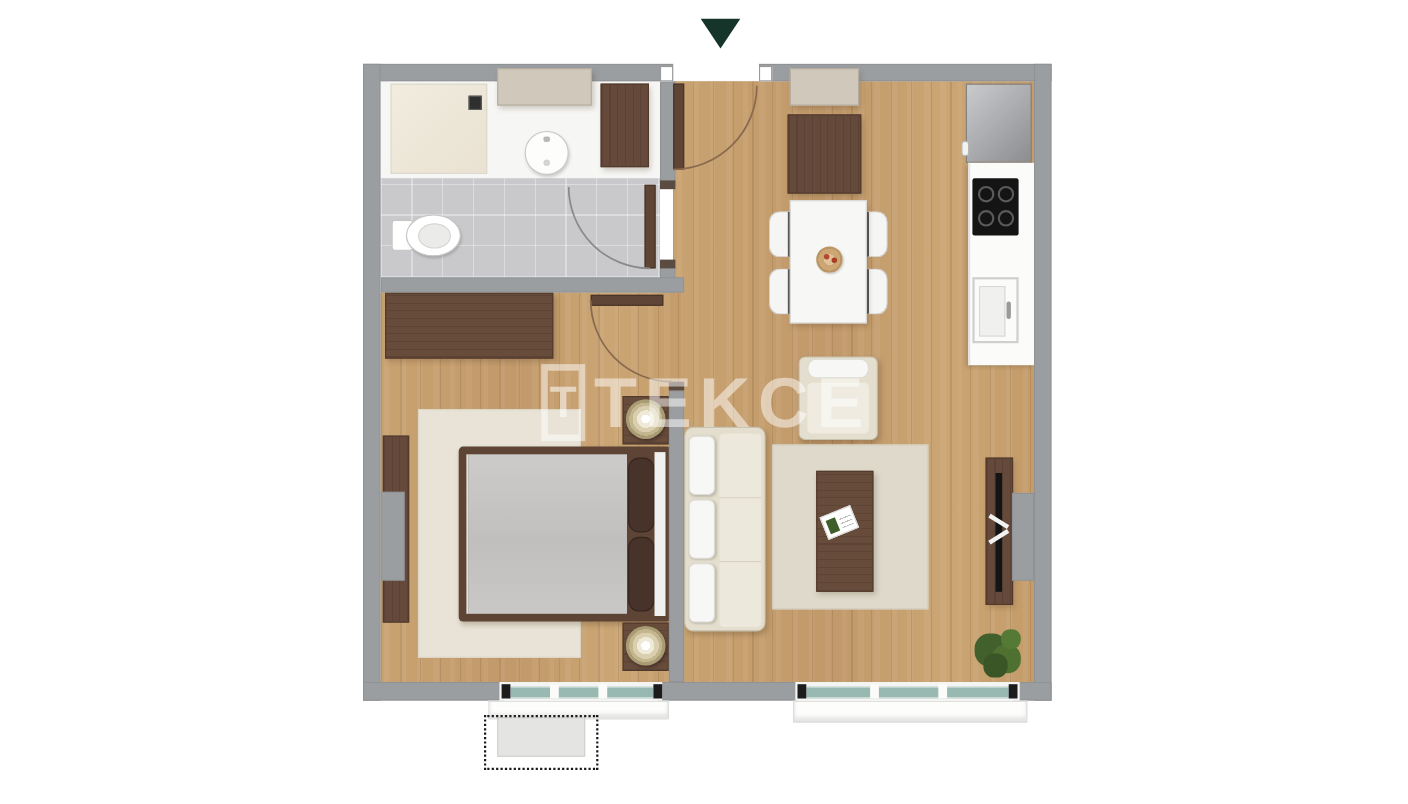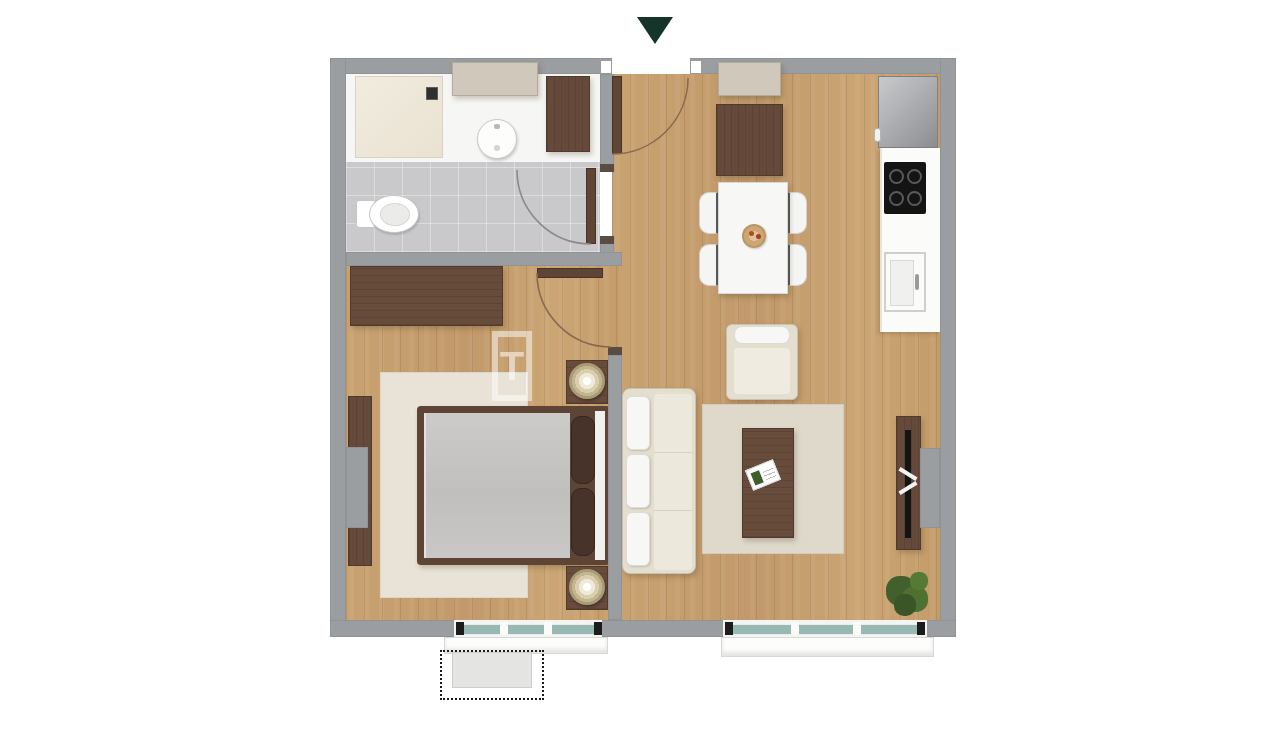--- a/index.html
+++ b/index.html
@@ -177,14 +177,15 @@
   <div class="a mull z6" style="left:791px;top:622px;width:8px;height:13px;"></div>
   <div class="a mull z6" style="left:853px;top:622px;width:8px;height:13px;"></div>
   <div class="a sill z4" style="left:721px;top:637px;width:213px;height:20px;"></div>
 
   <div class="a z5" style="left:440px;top:650px;width:104px;height:50px;border:2px dotted #1a1a1a;box-sizing:border-box;"></div>
   <div class="a z4" style="left:452px;top:652px;width:80px;height:36px;background:#e4e4e2;border:1px solid #cfcfcd;box-sizing:border-box;"></div>
 
   <div class="a wm-box z6" style="left:492px;top:331px;width:40px;height:70px;">
     <span>T</span>
   </div>
+  <div class="a wm-text z6" style="left:540px;top:334px;">TEKCE</div>
 
 </div>
 
 </body></html>

